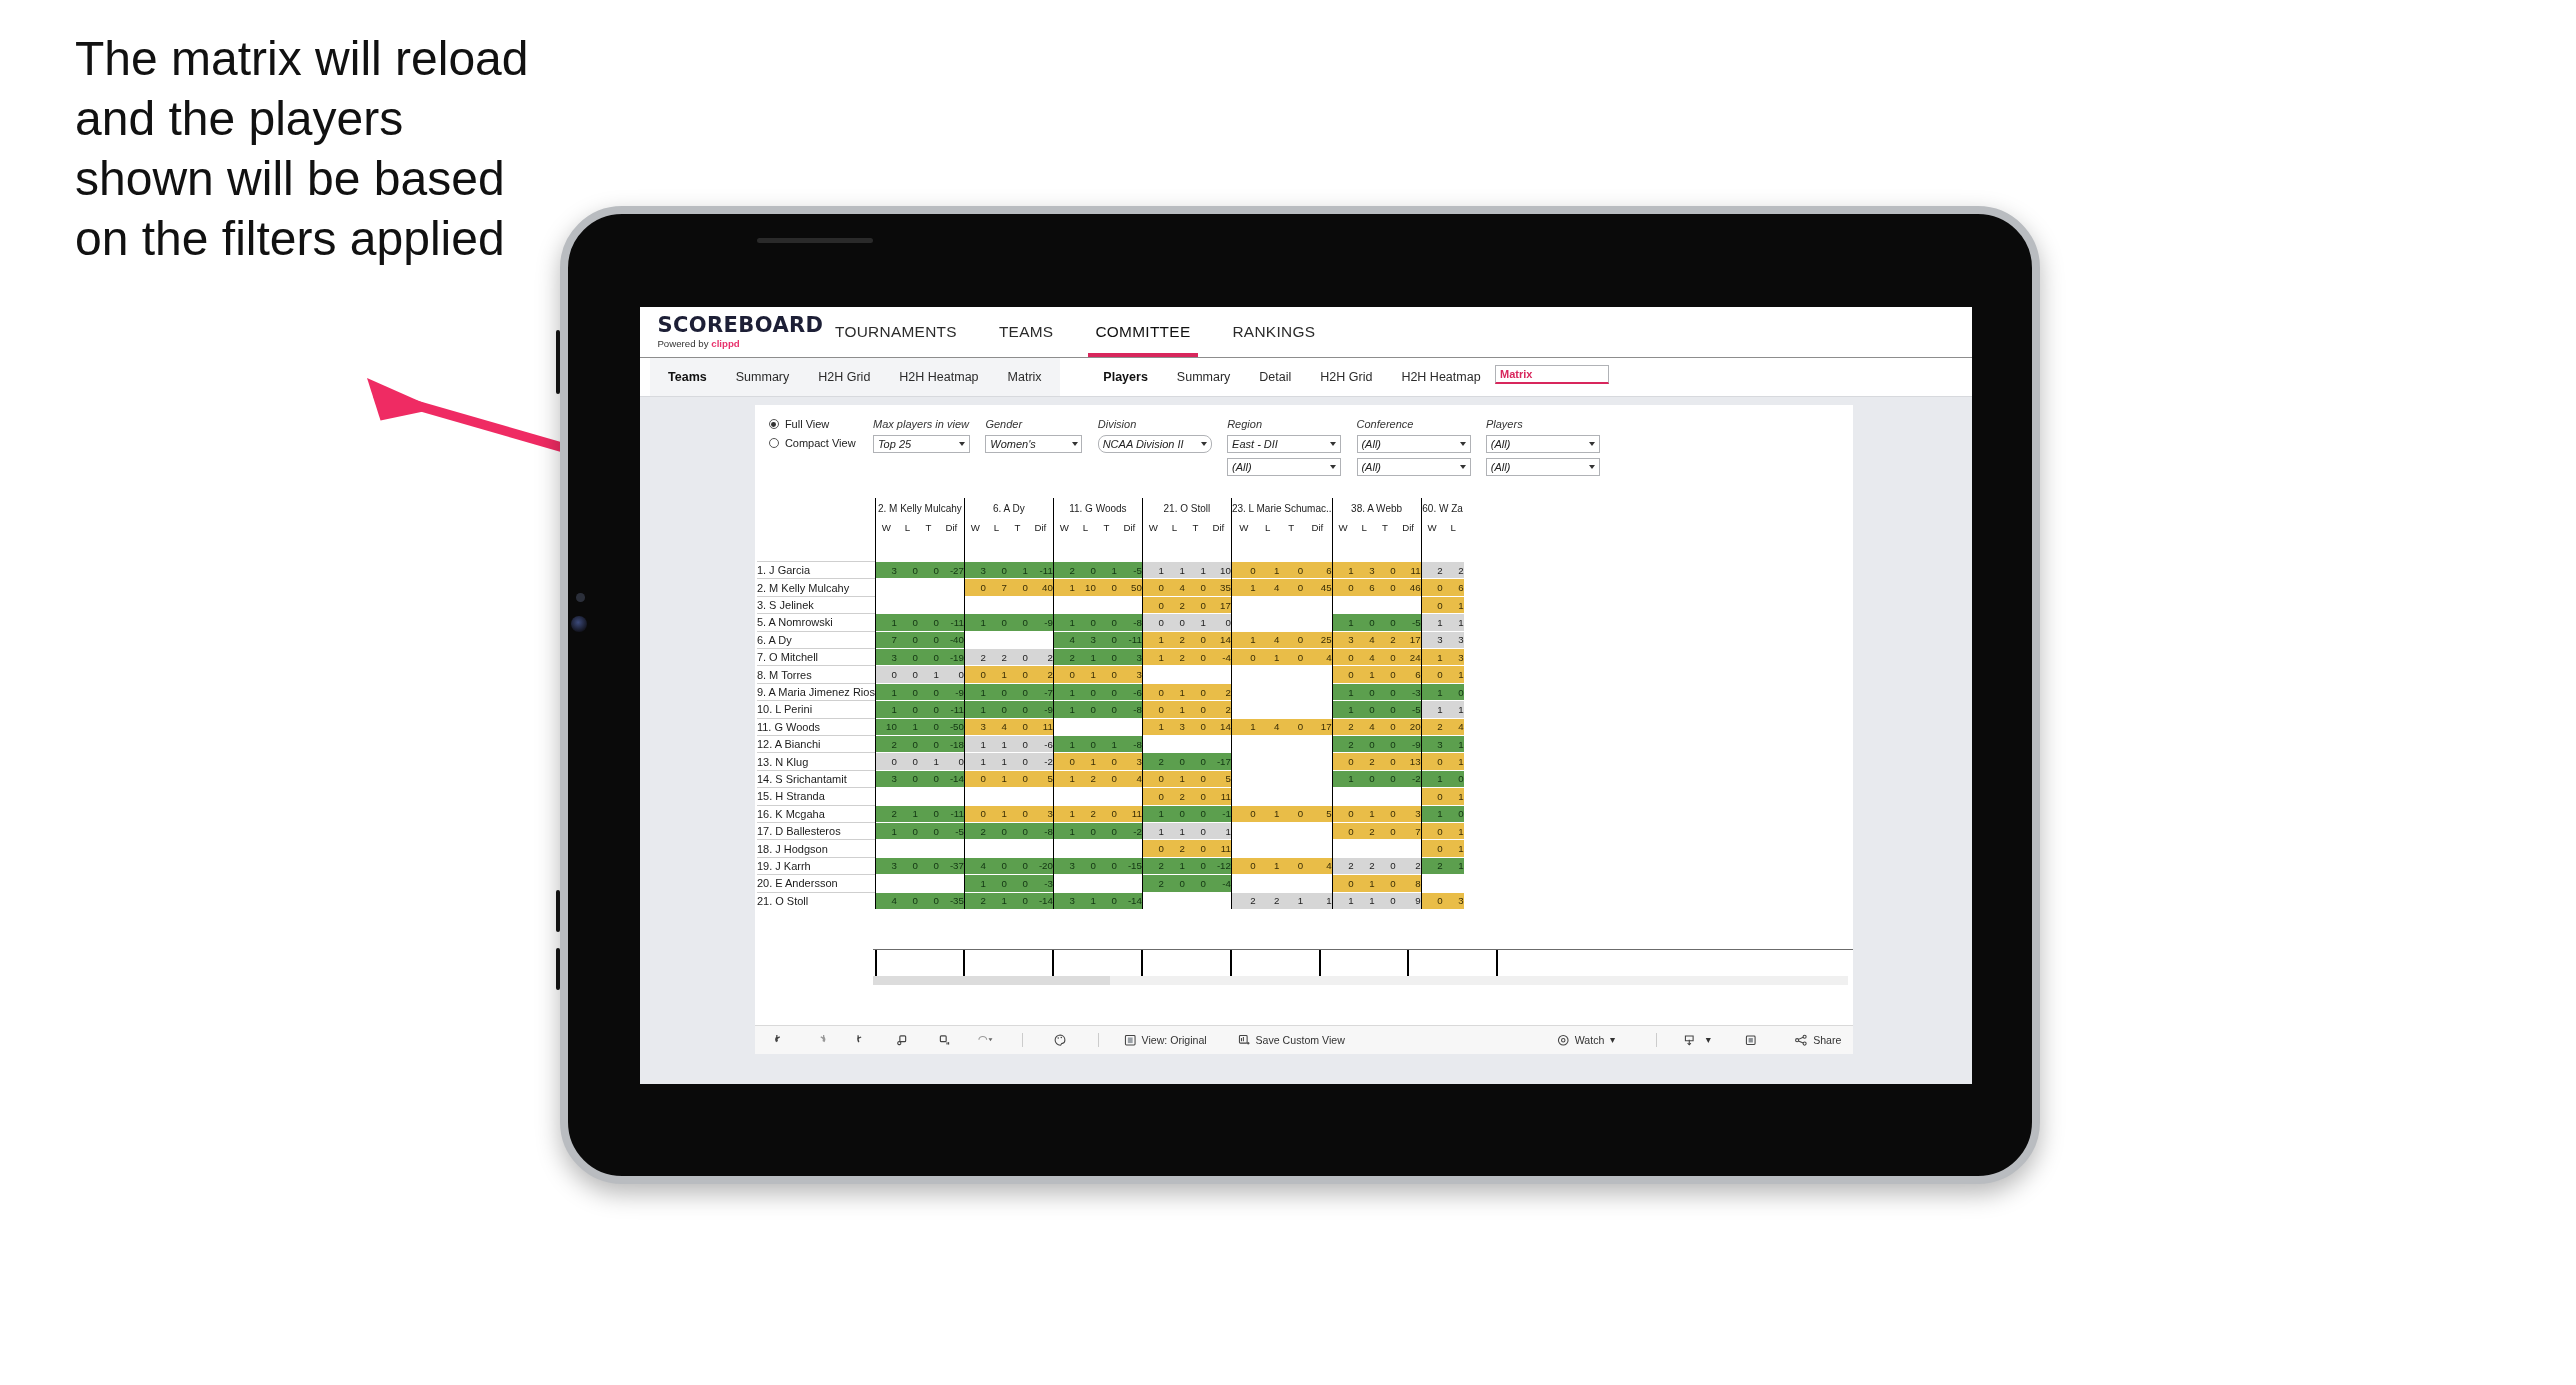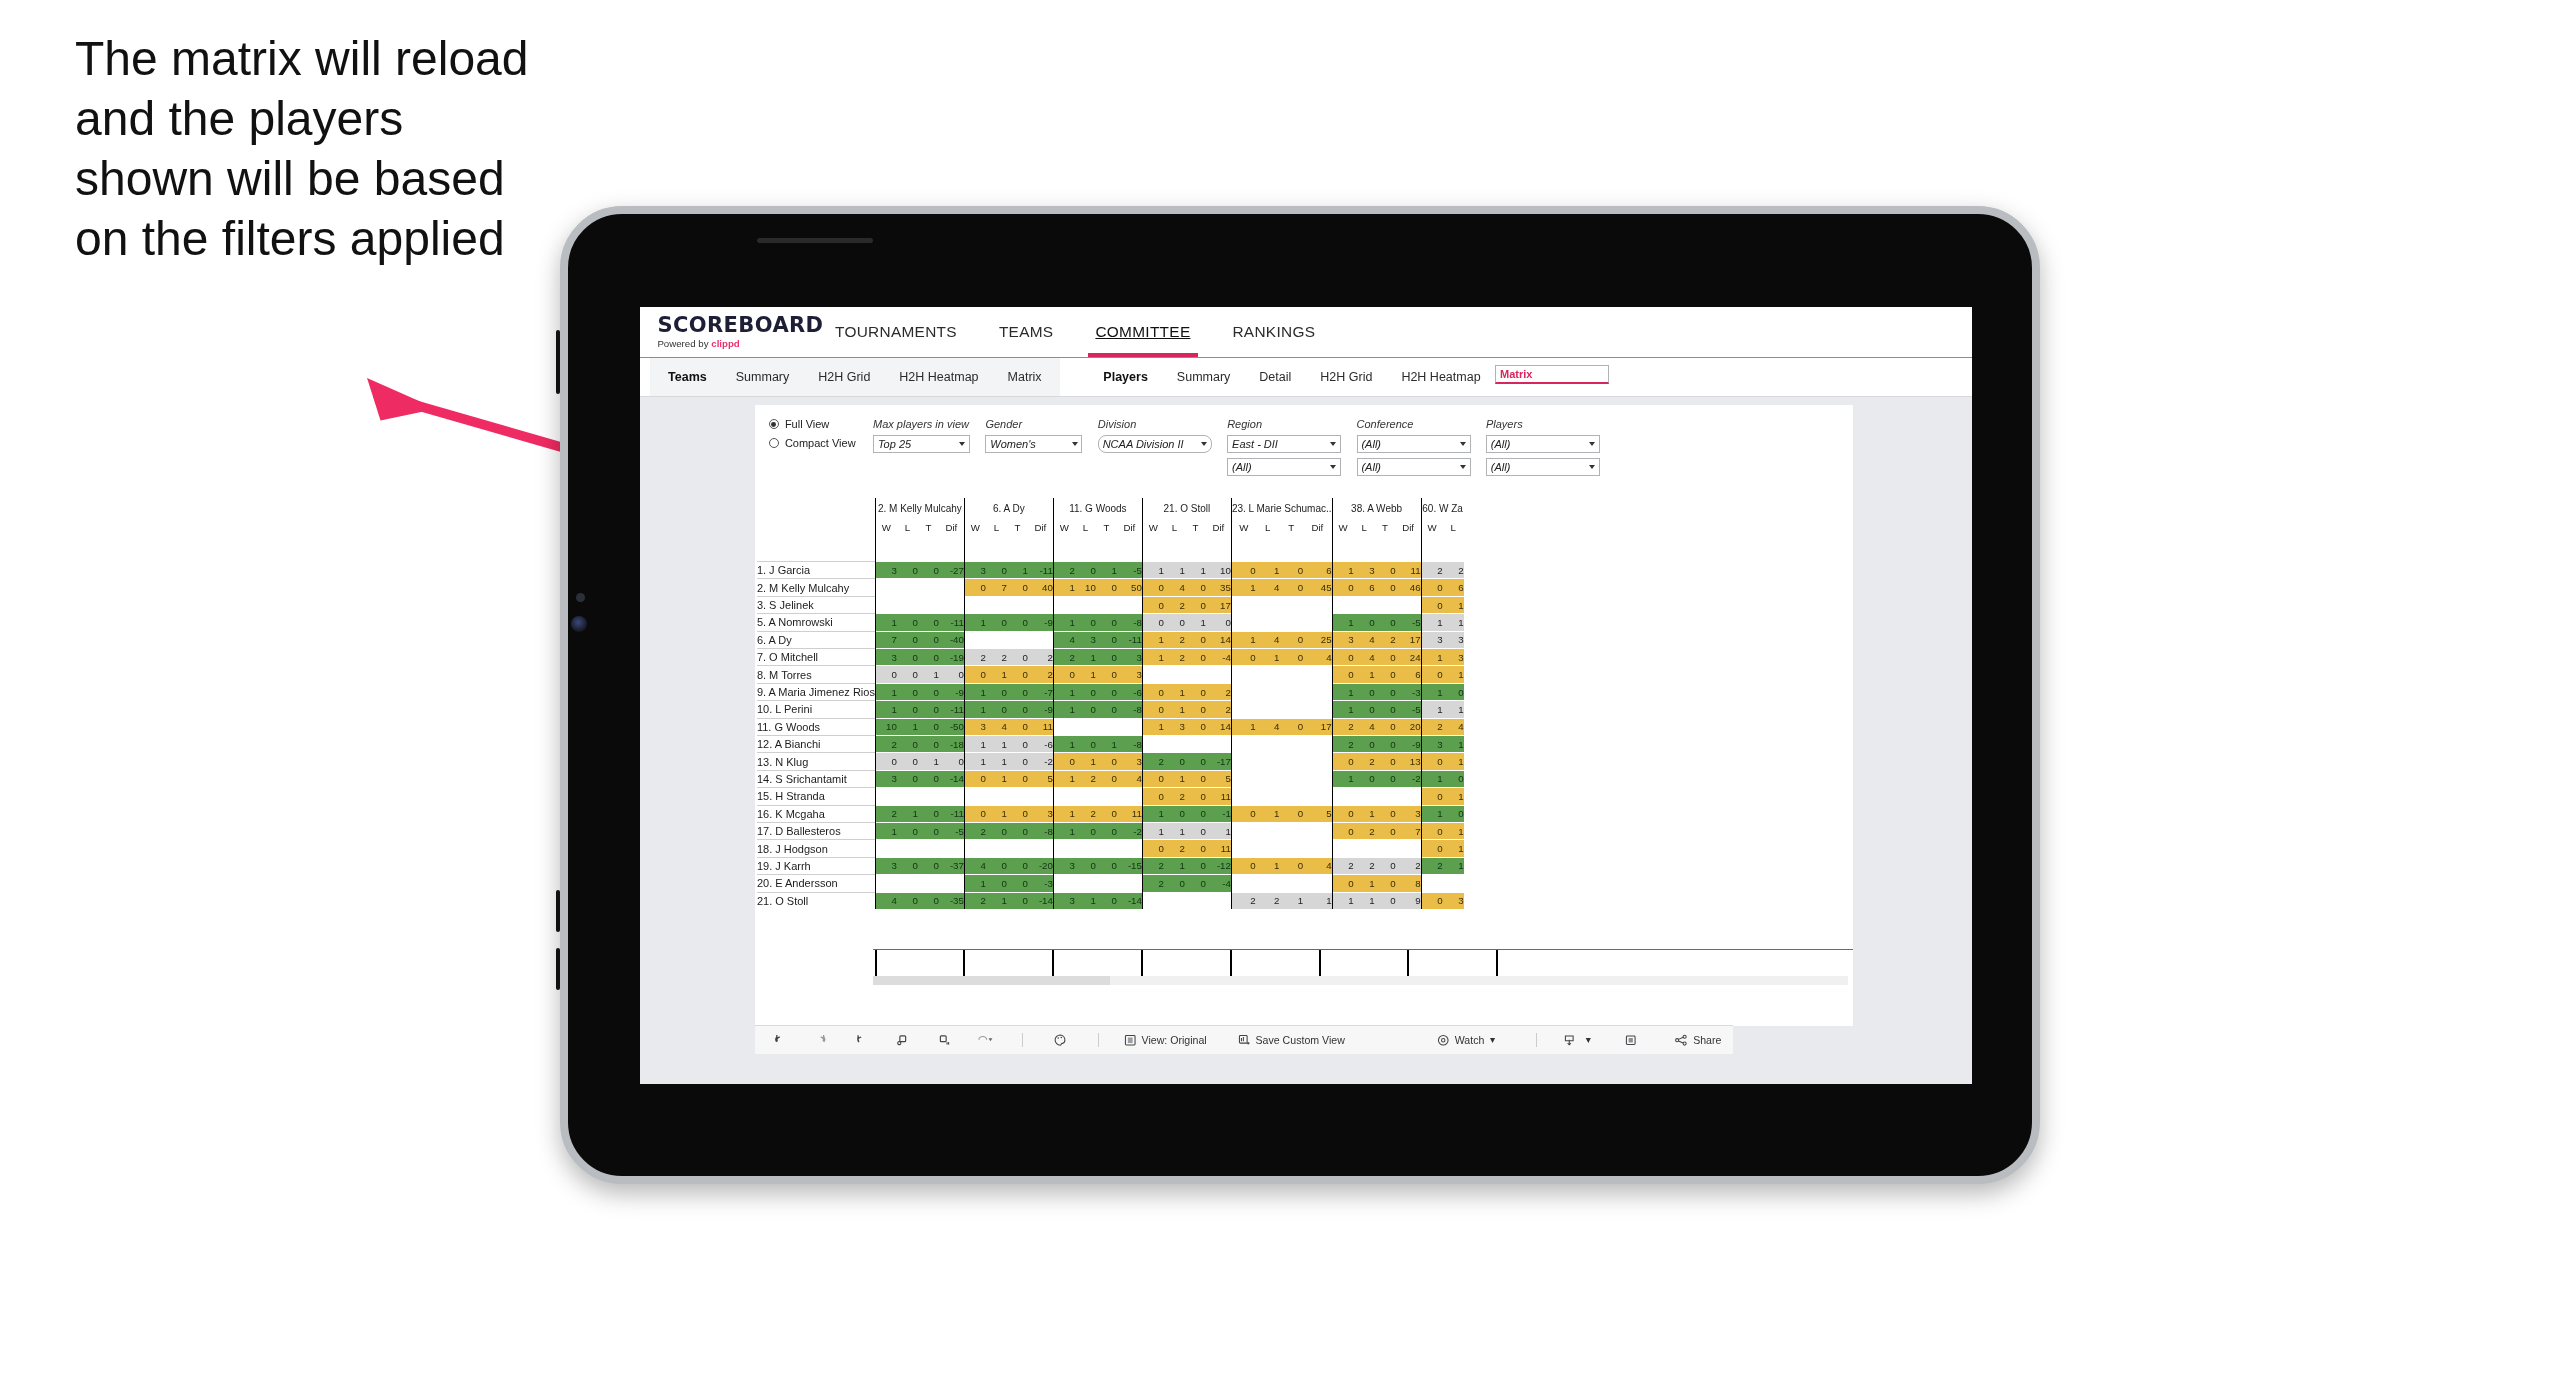--- a/index.html
+++ b/index.html
@@ -42,21 +42,21 @@
   #topnav{height:50px;background:#fff;display:flex;align-items:stretch;
           border-bottom:1.9px solid #8d8d8d;position:relative;}
   #brand{width:174px;display:flex;flex-direction:column;justify-content:center;
          padding-left:17.4px;box-sizing:border-box;}
   #brand-title{font-size:21px;font-weight:bold;letter-spacing:0.4px;color:#1d1f36;
                font-family:"DejaVu Sans",sans-serif;line-height:1;}
   #brand-sub{font-size:9.7px;color:#333;margin-top:2.9px;}
   #brand-sub .clippd{color:#e8336d;font-weight:bold;}
   .navtab{display:flex;align-items:center;padding:0 21px;font-size:15.4px;color:#2b2b2b;
           position:relative;cursor:pointer;letter-spacing:0.3px;}
-  .navtab.active{color:#111;text-decoration:underline;}
+  .navtab.active{color:#111;}
   .navtab.active:after{content:"";position:absolute;left:13.5px;right:13.5px;bottom:0;
           height:3.9px;background:#d8265c;}
 
   
   #subnav{height:39px;background:#fff;display:flex;align-items:center;
           border-bottom:1px solid #d7d9dd;padding-left:9.7px;box-sizing:border-box;
           position:relative;}
   .subgroup{display:flex;align-items:center;height:100%;background:#f3f4f6;padding:0 3.9px;}
   .subgroup.plain{background:transparent;}
   .subtab{font-size:12.5px;color:#2b2b2b;padding:0 14.5px;line-height:39px;cursor:pointer;}
@@ -112,21 +112,21 @@
   .colT{width:21px;}
   .colD{width:25px;}
 
   #bottomline1{position:absolute;left:118px;right:0;height:1px;background:#6b6b6b;bottom:37px;}
   #tailrow{position:absolute;left:0;right:0;bottom:0;height:37px;}
   .tailcol{position:absolute;top:0;bottom:9.7px;width:1.9px;background:#000;}
   #hscroll{position:absolute;left:118px;bottom:1.9px;width:975px;height:8.7px;background:#f0f0f0;}
   #hscroll-thumb{position:absolute;left:0;top:0;width:237px;height:8.7px;background:#dcdcdc;}
 
   
-  #vizbar{position:absolute;left:115px;top:628px;width:978px;height:29px;
+  #vizbar{position:absolute;left:115px;top:628px;width:1098px;height:29px;
           background:#f7f7f7;border-top:1px solid #d9d9d9;
           display:flex;align-items:center;font-size:10.6px;color:#333;padding-left:13.5px;
           box-sizing:border-box;gap:18px;}
   .tbtn{width:23px;height:21px;display:flex;align-items:center;justify-content:center;
         cursor:pointer;color:#444;}
   .tsep{width:1px;height:14.5px;background:#ccc;margin:0 7.7px;}
   .titem{display:flex;align-items:center;margin-right:13.5px;cursor:pointer;}
   .titem svg{margin-right:4.8px;}
   .tspace{flex:1;}
 </style>

